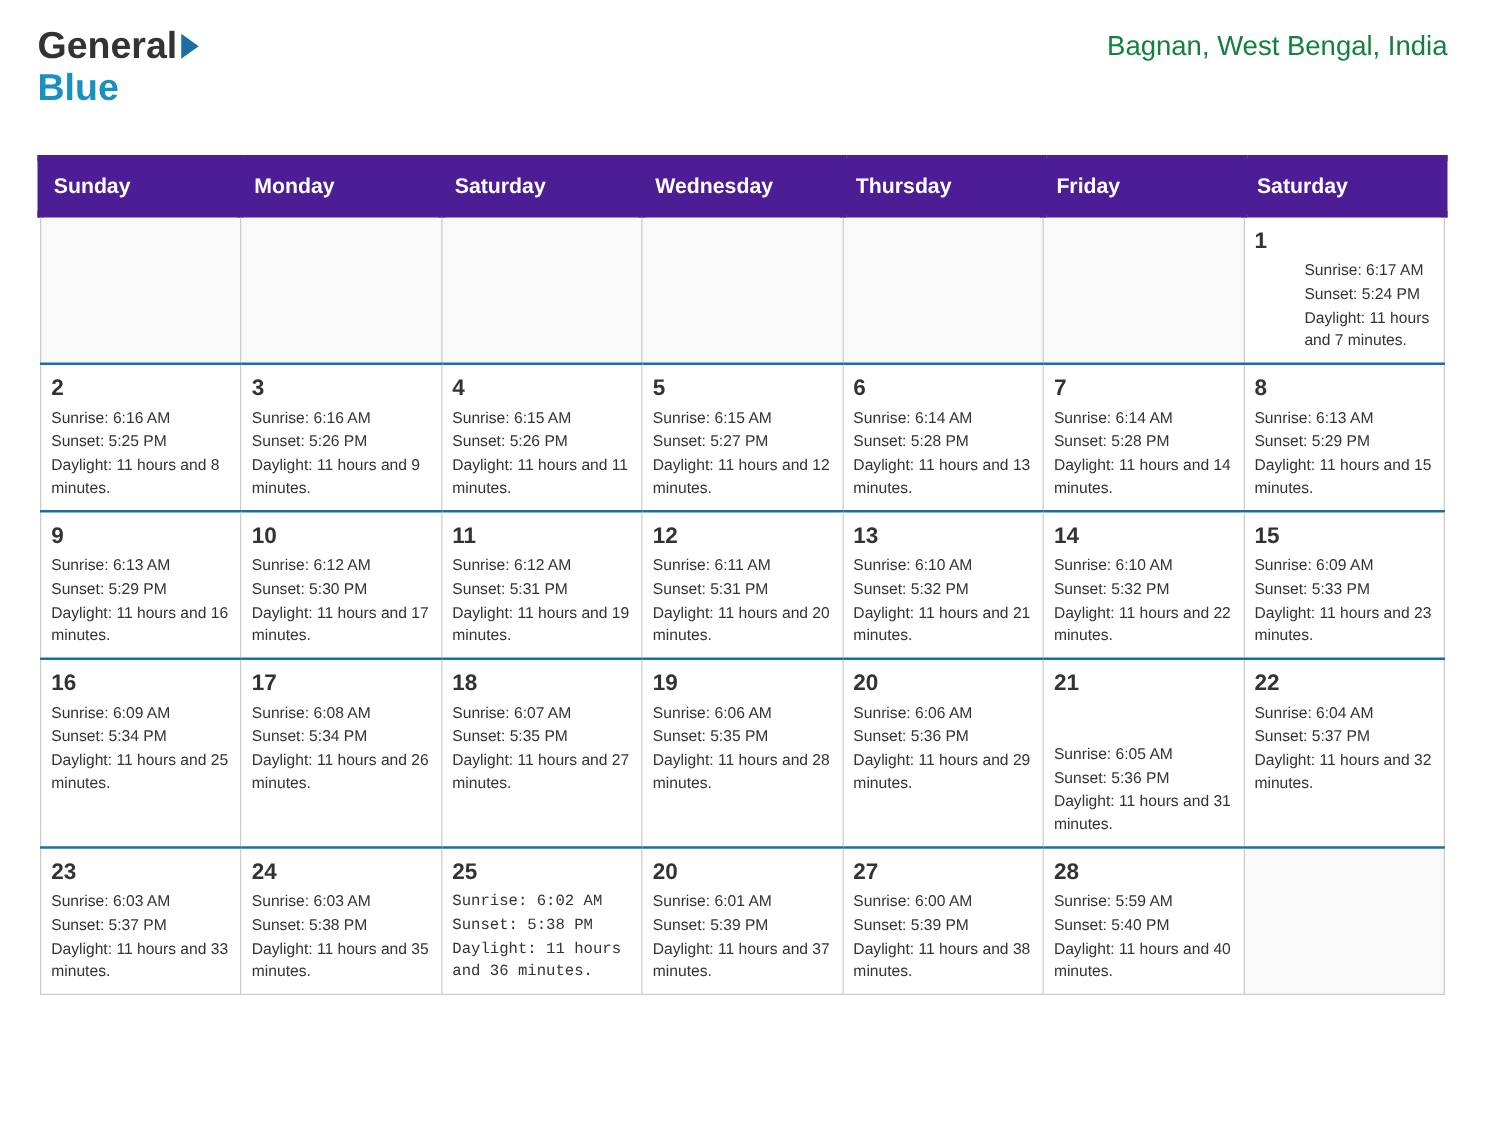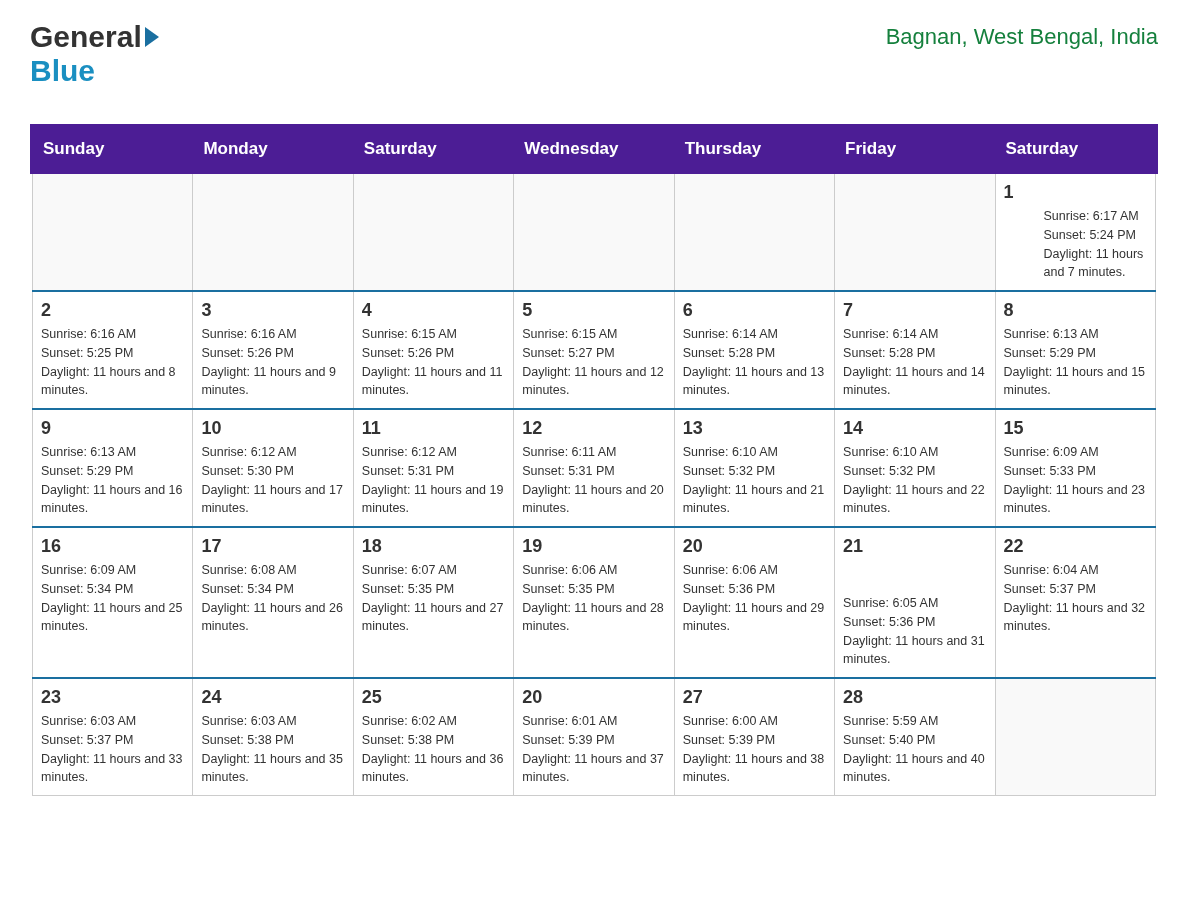--- a/index.html
+++ b/index.html
@@ -289,21 +289,21 @@
 Daylight: 11 hours and 33 minutes.</div>
         </td>
         <td>
           <span class="day-number">24</span>
           <div class="day-info" style="white-space: pre-line;">Sunrise: 6:03 AM
 Sunset: 5:38 PM
 Daylight: 11 hours and 35 minutes.</div>
         </td>
         <td>
           <span class="day-number">25</span>
-          <div class="day-info" style="white-space: pre-line;">Sunrise: 6:02 AM
+          <div class="day-info" style="white-space: pre-line; font-family: Liberation Mono, monospace;">Sunrise: 6:02 AM
 Sunset: 5:38 PM
 Daylight: 11 hours and 36 minutes.</div>
         </td>
         <td>
           <span class="day-number">20</span>
           <div class="day-info" style="white-space: pre-line;">Sunrise: 6:01 AM
 Sunset: 5:39 PM
 Daylight: 11 hours and 37 minutes.</div>
         </td>
         <td>

